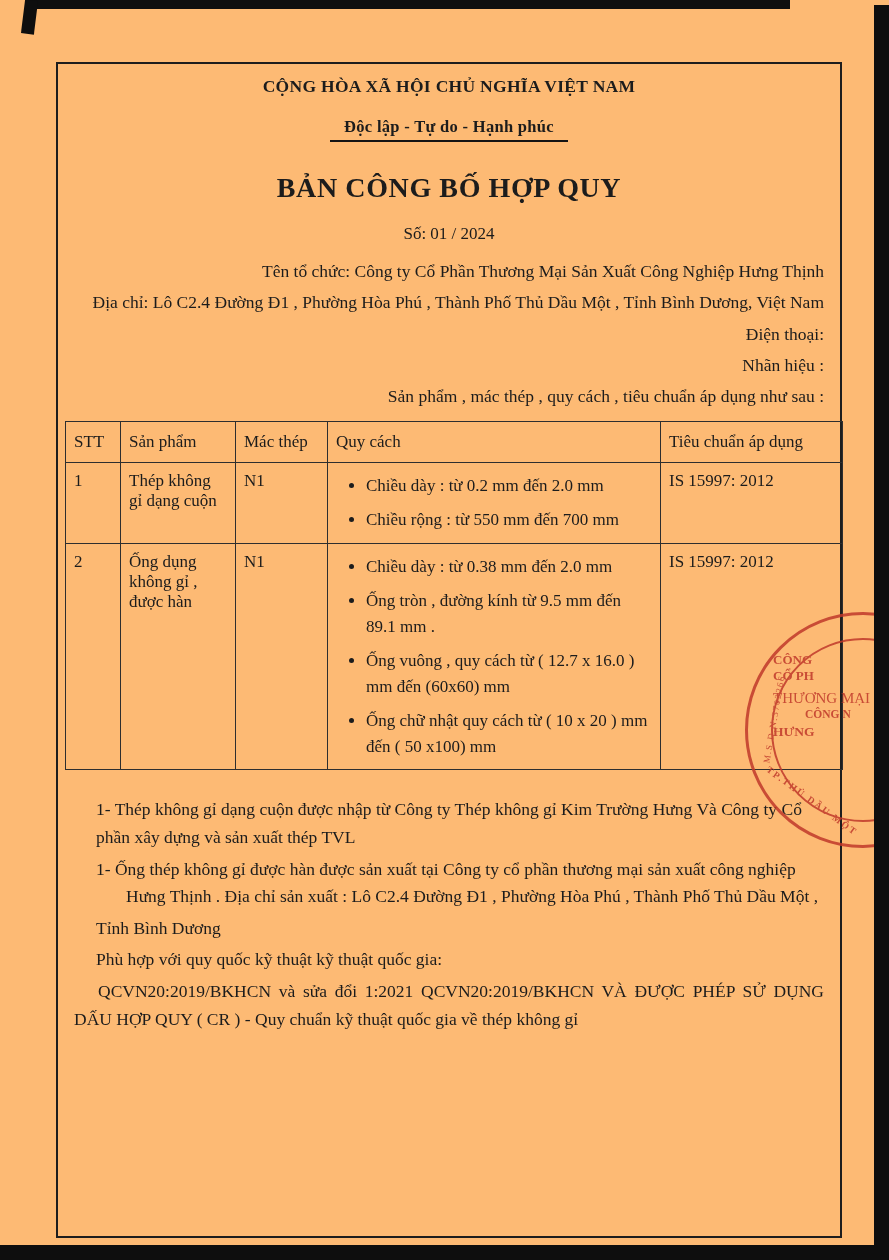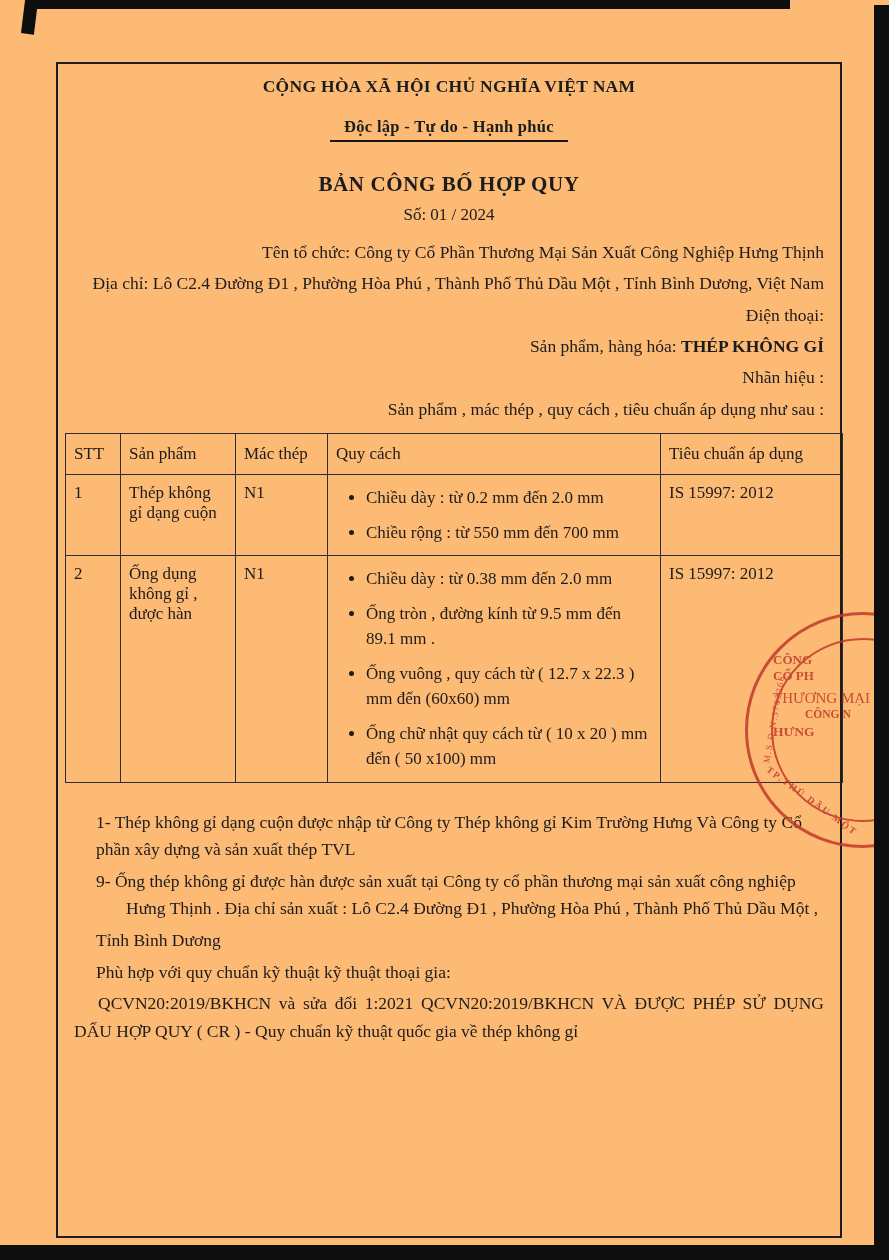--- a/index.html
+++ b/index.html
@@ -19,22 +19,22 @@
   .edge-bottom{left:0;bottom:0;width:889px;height:15px;}
 
   .frame{
     position:absolute;left:56px;top:62px;width:786px;height:1176px;
     border:2px solid #1d1d1d;box-sizing:border-box;
     padding:12px 16px 0 16px;z-index:3;
   }
   .motto1{text-align:center;font-weight:bold;font-size:17.5px;letter-spacing:0.3px;}
   .motto2-wrap{text-align:center;margin-top:20px;}
   .motto2{display:inline-block;font-weight:bold;font-size:16.5px;border-bottom:2px solid #141414;padding:0 14px 3px 14px;letter-spacing:0.3px;}
-  .doc-title{text-align:center;font-weight:bold;font-size:21px;margin-top:30px;letter-spacing:0.6px;}
-  .doc-number{text-align:center;font-size:17px;margin-top:8px;}
+  .doc-title{text-align:center;font-weight:bold;font-size:28px;margin-top:30px;letter-spacing:0.6px;}
+  .doc-number{text-align:center;font-size:17px;margin-top:20px;}
 
   .info{font-size:17.5px;line-height:1.62;margin-top:13px;text-align:right;}
   .info p{margin:0 0 3px 0;}
   .p-indent{padding-left:10px;}
   .bold{font-weight:bold;}
 
   table.spec{
     border-collapse:collapse;
     margin:10px 0 0 -9px;
     width:777px;
@@ -105,21 +105,20 @@
       <span class="motto2">Độc lập - Tự do - Hạnh phúc</span>
     </div>
 
     <div class="doc-title">BẢN CÔNG BỐ HỢP QUY</div>
     <div class="doc-number">Số: 01 / 2024</div>
 
     <div class="info">
       <p>Tên tổ chức: Công ty Cổ Phần Thương Mại Sản Xuất Công Nghiệp Hưng Thịnh</p>
       <p>Địa chỉ: Lô C2.4 Đường Đ1 , Phường Hòa Phú , Thành Phố Thủ Dầu Một , Tỉnh Bình Dương, Việt Nam</p>
       <p>Điện thoại:</p>
-      <p class="p-indent"><span>Sản phẩm, hàng hóa: </span><span class="bold">THÉP KHÔNG GỈ</span></p>
       <p class="p-indent">Nhãn hiệu :</p>
       <p class="p-indent">Sản phẩm , mác thép , quy cách , tiêu chuẩn áp dụng như sau :</p>
     </div>
 
     <table class="spec">
       <colgroup>
         <col class="c-stt">
           <col class="c-sp">
           <col class="c-mt">
           <col class="c-qc">
@@ -148,34 +147,34 @@
           <td>IS 15997: 2012</td>
         </tr>
         <tr>
           <td class="td-center">2</td>
           <td class="td-just">Ống dụng không gỉ , được hàn</td>
           <td class="mt">N1</td>
           <td>
             <ul class="bullets">
               <li>Chiều dày : từ 0.38 mm đến 2.0 mm</li>
               <li>Ống tròn , đường kính từ 9.5 mm đến 89.1 mm .</li>
-              <li>Ống vuông , quy cách từ ( 12.7 x 22.3 ) mm đến (60x60) mm</li>
+              <li>Ống vuông , quy cách từ ( 12.7 x 16.0 ) mm đến (60x60) mm</li>
               <li>Ống chữ nhật quy cách từ ( 10 x 20 ) mm đến ( 50 x100) mm</li>
             </ul>
           </td>
           <td>IS 15997: 2012</td>
         </tr>
       </tbody>
     </table>
 
     <div class="notes">
       <p class="note-plain">1- Thép không gỉ dạng cuộn được nhập từ Công ty Thép không gỉ Kim Trường Hưng Và Công ty Cổ phần xây dựng và sản xuất thép TVL</p>
-      <p class="note-hang">9- Ống thép không gỉ được hàn được sản xuất tại Công ty cổ phần thương mại sản xuất công nghiệp Hưng Thịnh . Địa chỉ sản xuất : Lô C2.4 Đường Đ1 , Phường Hòa Phú , Thành Phố Thủ Dầu Một ,</p>
+      <p class="note-hang">1- Ống thép không gỉ được hàn được sản xuất tại Công ty cổ phần thương mại sản xuất công nghiệp Hưng Thịnh . Địa chỉ sản xuất : Lô C2.4 Đường Đ1 , Phường Hòa Phú , Thành Phố Thủ Dầu Một ,</p>
       <p class="note-plain">Tỉnh Bình Dương</p>
-      <p class="note-plain">Phù hợp với quy chuẩn kỹ thuật kỹ thuật thoại gia:</p>
+      <p class="note-plain">Phù hợp với quy quốc kỹ thuật kỹ thuật quốc gia:</p>
       <p class="conformity">QCVN20:2019/BKHCN và sửa đổi 1:2021 QCVN20:2019/BKHCN VÀ ĐƯỢC PHÉP SỬ DỤNG DẤU HỢP QUY ( CR ) -  Quy chuẩn kỹ thuật quốc gia về thép không gỉ</p>
     </div>
 
   </div>
 
   <div class="stamp">
     <div class="stamp-ring-outer"></div>
     <div class="stamp-ring-inner"></div>
     <div class="stamp-arc-left">M.S.D.N:3702266</div>
     <div class="stamp-center">

